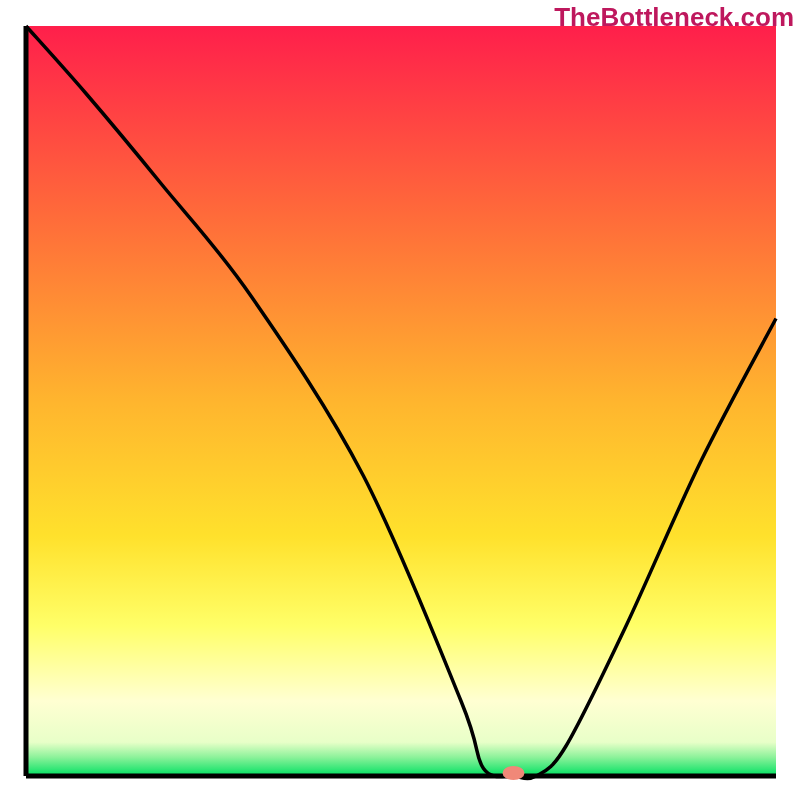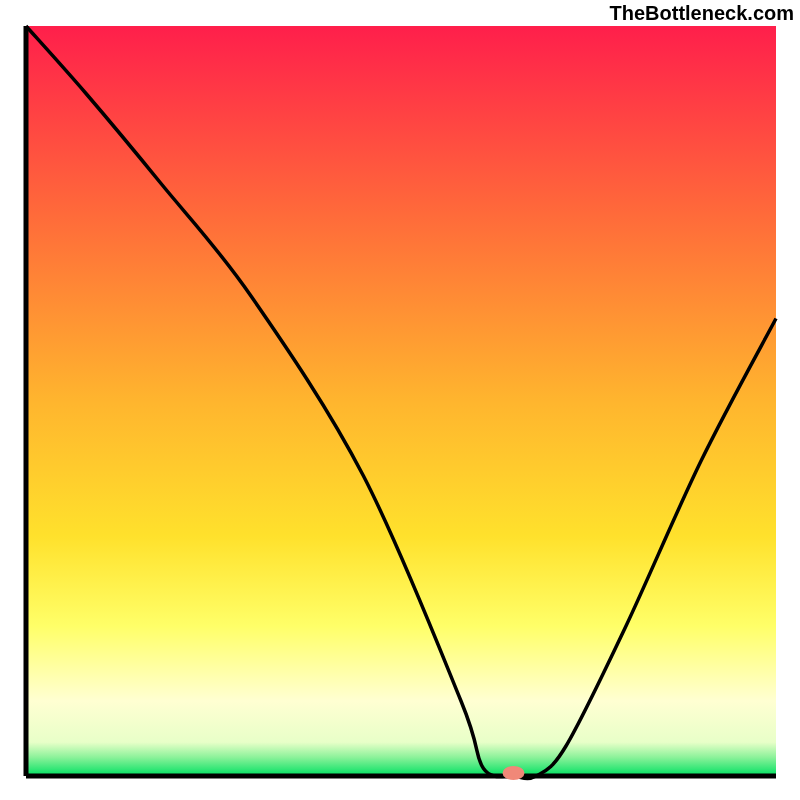--- a/index.html
+++ b/index.html
@@ -12,23 +12,23 @@
   }
   .chart-container {
     position: relative;
     width: 800px;
     height: 800px;
   }
   .watermark {
     position: absolute;
     top: 2px;
     right: 6px;
-    font-size: 20px;
+    font-size: 26px;
     font-weight: bold;
-    color: #000000;
+    color: #be185d;
     z-index: 20;
     font-family: Arial, sans-serif;
   }
   svg {
     display: block;
   }
 </style>
 </head>
 <body>
 

